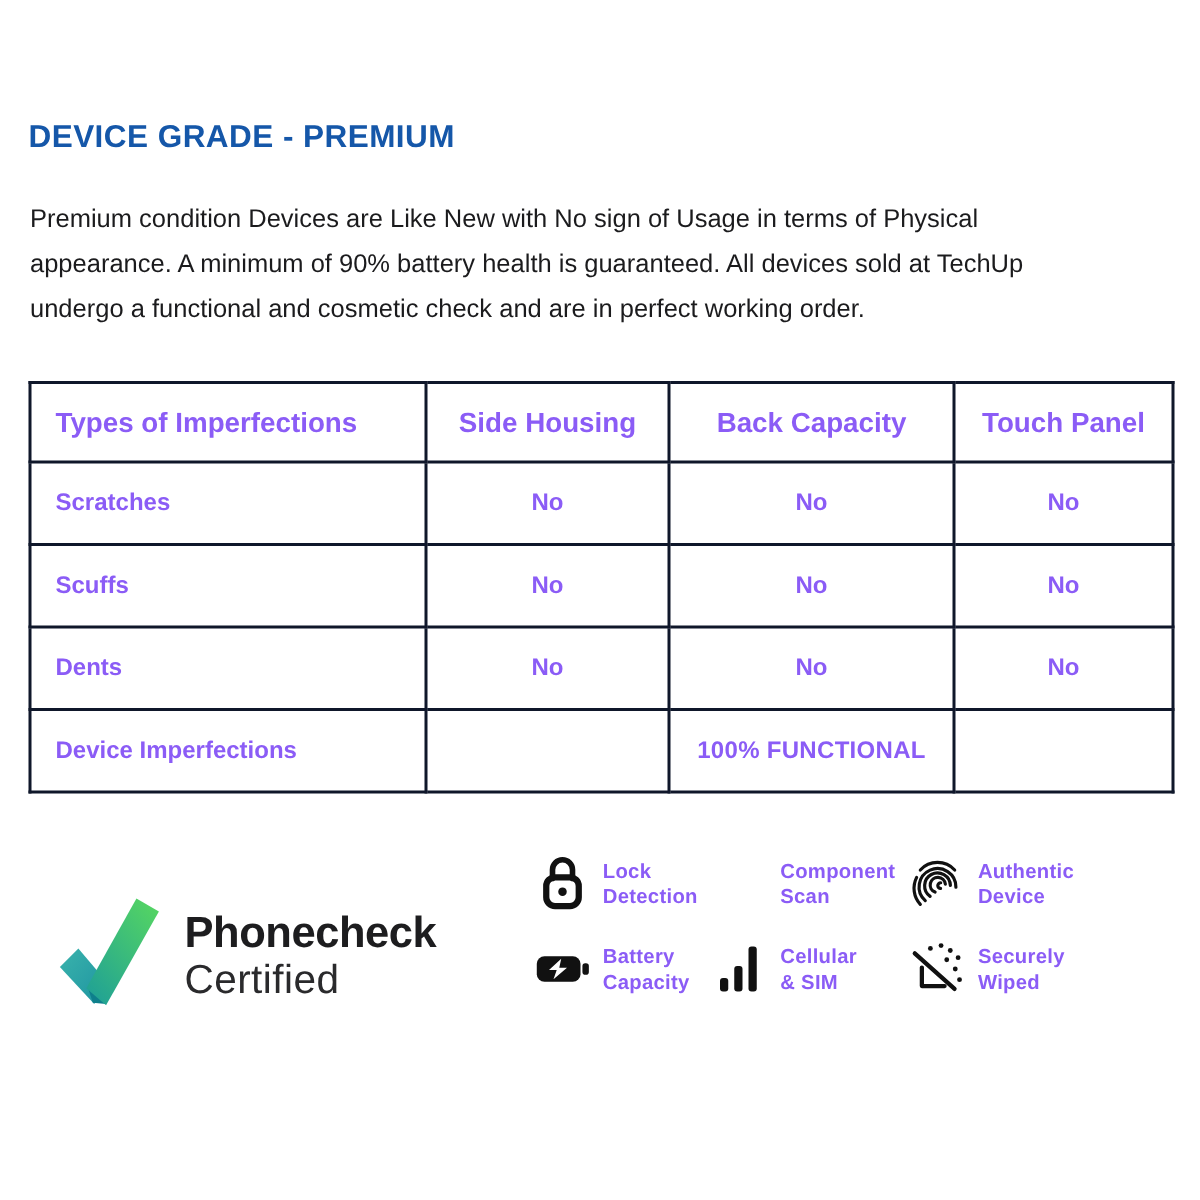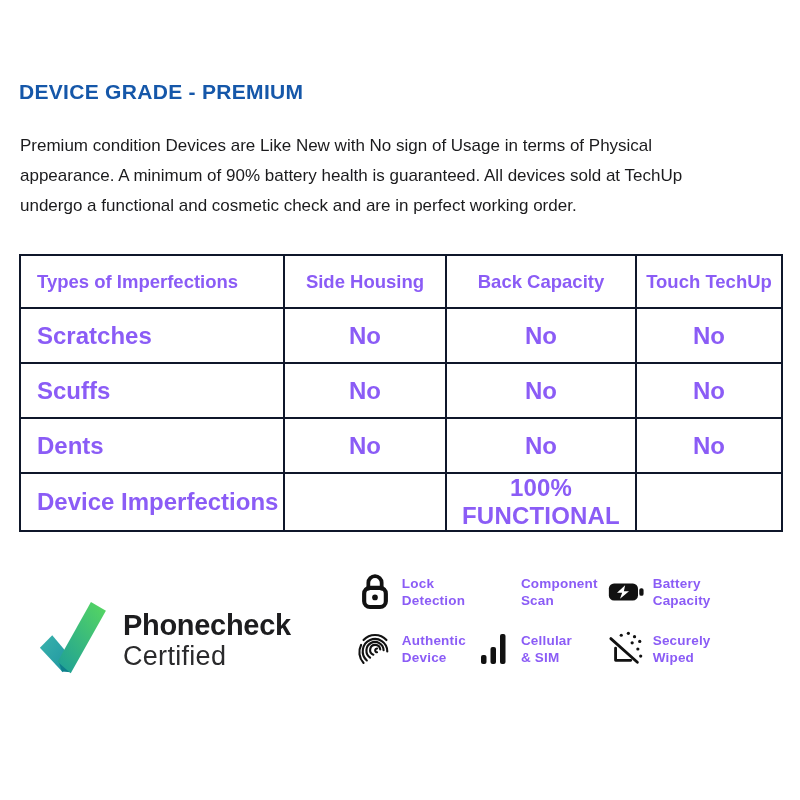--- a/index.html
+++ b/index.html
@@ -38,21 +38,21 @@
   }
   table.imperfections th,
   table.imperfections td {
     border: 2px solid #0f172a;
     font-weight: bold;
     color: #8b5cf6;
     text-align: center;
     padding: 0;
   }
   table.imperfections th { font-size: 18.5px; height: 53px; }
-  table.imperfections td { font-size: 24px; height: 55px; }
+  table.imperfections td { font-size: 16px; height: 55px; }
   .col-label { text-align: left !important; padding-left: 16px !important; }
   col.c1 { width: 264px; }
   col.c2 { width: 162px; }
   col.c3 { width: 190px; }
   col.c4 { width: 146px; }
   td.functional-value {
     color: #1358A8;
     font-size: 16.5px;
     letter-spacing: 0.2px;
   }
@@ -128,21 +128,21 @@
         <col class="c1">
         <col class="c2">
         <col class="c3">
         <col class="c4">
       </colgroup>
     <thead>
       <tr>
         <th class="col-label">Types of Imperfections</th>
         <th>Side Housing</th>
         <th>Back Capacity</th>
-        <th>Touch TechUp</th>
+        <th>Touch Panel</th>
       </tr>
     </thead>
     <tbody>
       <tr>
         <td class="col-label">Scratches</td>
         <td>No</td>
         <td>No</td>
         <td>No</td>
       </tr>
       <tr>
@@ -211,46 +211,46 @@
       <div class="feature">
         <span class="icon-slot"></span>
         <div class="feature-label">
           <div>Component</div>
           <div>Scan</div>
         </div>
       </div>
 
       <div class="feature">
         <span class="icon-slot">
-          <svg width="38" height="26" viewBox="0 0 42 26">
-            <rect x="1" y="3" width="34" height="20" rx="6" fill="#111"></rect>
-            <rect x="36.5" y="8.5" width="5" height="9" rx="2.2" fill="#111"></rect>
-            <path d="M20 5 L10.5 13.8 H16.5 L14 21 L24.5 12 H18.5 Z" fill="#fff"></path>
-          </svg>
-        </span>
-        <div class="feature-label">
-          <div>Battery</div>
-          <div>Capacity</div>
-        </div>
-      </div>
-
-      <div class="feature">
-        <span class="icon-slot">
           <svg width="36" height="42" viewBox="0 0 44 48" fill="none" stroke="#111" stroke-width="2.6" stroke-linecap="round">
             <path d="M8 13 a19 19 0 0 1 28 0"></path>
             <path d="M8 41 a19.5 19.5 0 0 1 -3 -22"></path>
             <path d="M12 38 A15 15 0 1 1 37 27"></path>
             <path d="M16 34.5 A10.5 10.5 0 1 1 32.5 25.5"></path>
             <path d="M20 31 A6.2 6.2 0 1 1 28.4 24.5"></path>
             <path d="M24.5 28 A2.3 2.3 0 1 1 24.6 23.4"></path>
           </svg>
         </span>
         <div class="feature-label">
           <div>Authentic</div>
           <div>Device</div>
+        </div>
+      </div>
+
+      <div class="feature">
+        <span class="icon-slot">
+          <svg width="38" height="26" viewBox="0 0 42 26">
+            <rect x="1" y="3" width="34" height="20" rx="6" fill="#111"></rect>
+            <rect x="36.5" y="8.5" width="5" height="9" rx="2.2" fill="#111"></rect>
+            <path d="M20 5 L10.5 13.8 H16.5 L14 21 L24.5 12 H18.5 Z" fill="#fff"></path>
+          </svg>
+        </span>
+        <div class="feature-label">
+          <div>Battery</div>
+          <div>Capacity</div>
         </div>
       </div>
 
       <div class="feature">
         <span class="icon-slot">
           <svg width="26" height="32" viewBox="0 0 26 32">
             <rect x="0" y="22" width="5.5" height="9" rx="2" fill="#111"></rect>
             <rect x="9.5" y="14" width="5.5" height="17" rx="2" fill="#111"></rect>
             <rect x="19" y="1" width="5.5" height="30" rx="2" fill="#111"></rect>
           </svg>

